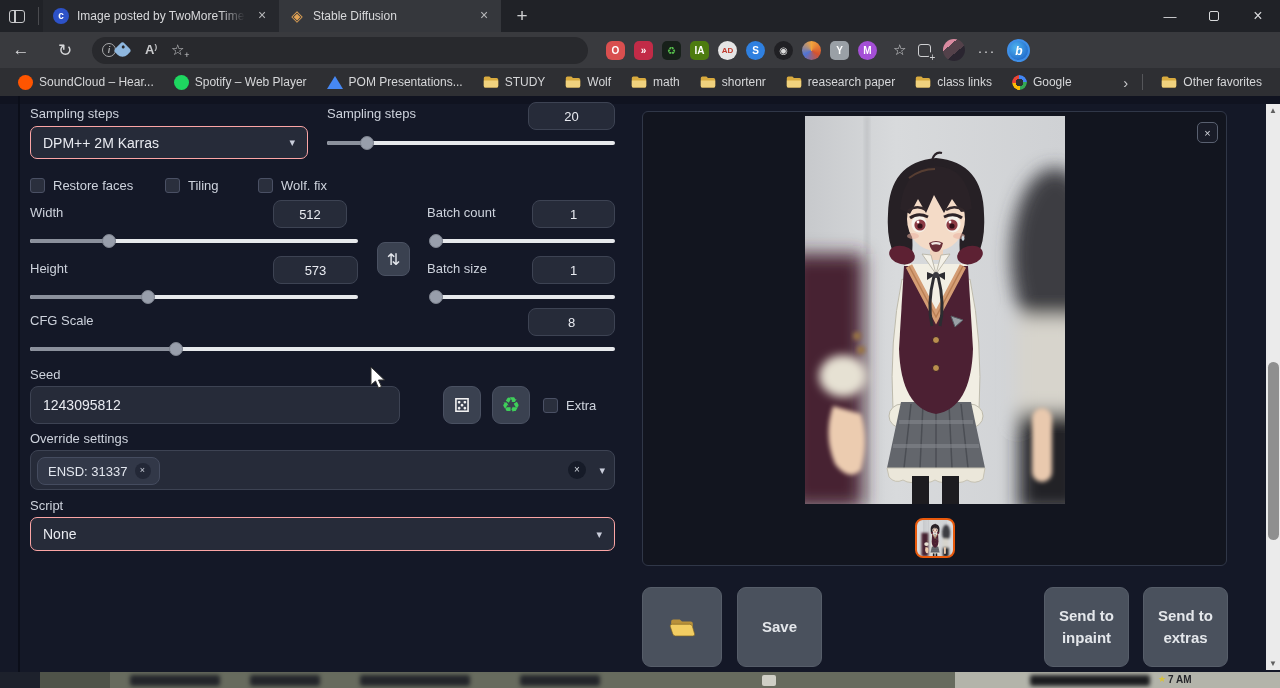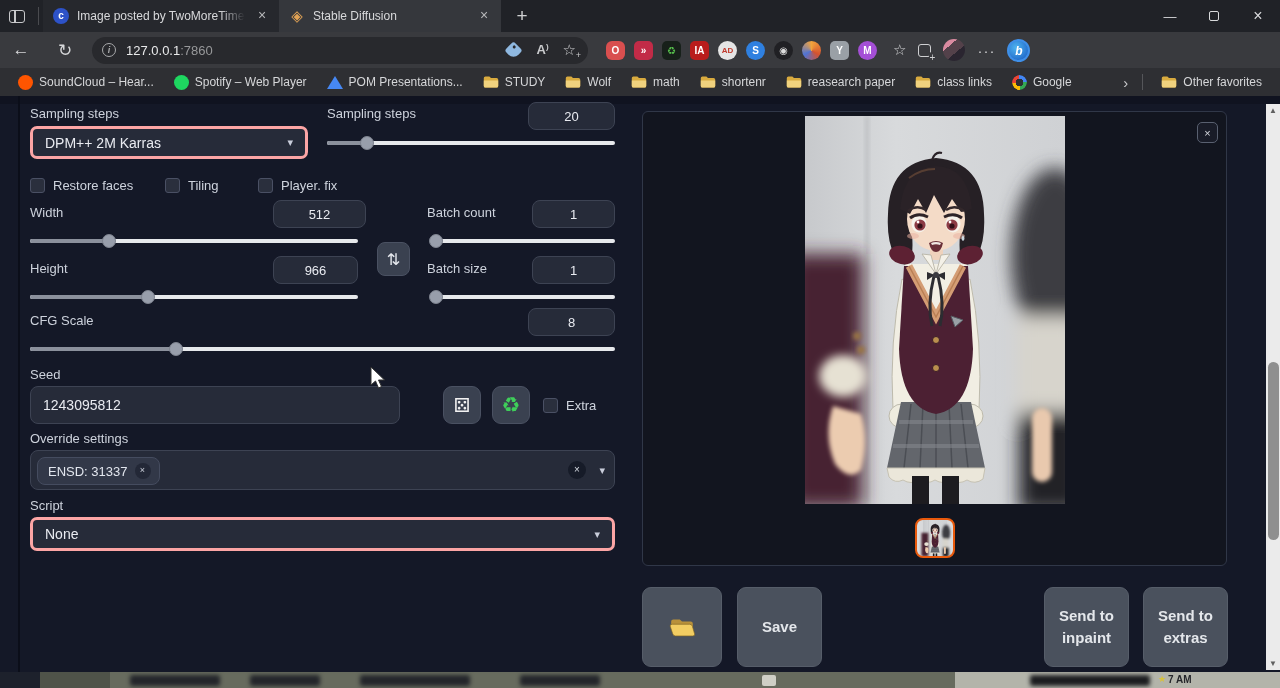--- a/index.html
+++ b/index.html
@@ -58,21 +58,21 @@
   .bm-chev { color:#c9cacc; font-size:15px; padding:0 4px; }
   .bm-divider { width:1px; height:16px; background:#55565a; margin:0 6px; }
 
   
   .page { position:absolute; left:0; top:96px; width:1280px; height:576px; background:#141827; overflow:hidden; }
   .page-topstrip { position:absolute; left:0; top:0; width:1280px; height:8px; background:#101320; }
   .page-leftline { position:absolute; left:18px; top:0; width:2px; height:576px; background:#0b0e19; }
 
   .lbl { position:absolute; color:#cdd2dc; font-size:13px; }
   .numbox { position:absolute; height:28px; background:#262b39; border:1px solid #3d4353; border-radius:8px; color:#e9ebf1; font-size:13px; display:flex; align-items:center; justify-content:center; }
-  .dropdown { position:absolute; background:#262b39; border:3px solid #fca5a5; border-radius:7px; color:#e9ebf1; font-size:14px; display:flex; align-items:center; padding:0 12px; }
+  .dropdown { position:absolute; background:#262b39; border:1px solid #fca5a5; border-radius:7px; color:#e9ebf1; font-size:14px; display:flex; align-items:center; padding:0 12px; }
   .dd-caret { margin-left:auto; color:#c9cedb; font-size:11px; }
   .slider { position:absolute; height:14px; }
   .slider .track { position:absolute; left:0; right:0; top:5px; height:4px; border-radius:3px; background:#e7e9ec; }
   .slider .fill { position:absolute; left:0; top:0; bottom:0; border-radius:3px; background:#8b909c; }
   .slider .knob { position:absolute; top:0; width:14px; height:14px; border-radius:50%; background:#989eab; border:1px solid #7d828e; margin-left:-7px; }
   .cb { position:absolute; display:flex; align-items:center; gap:8px; color:#ced3dd; font-size:13px; }
   .cb .box { width:15px; height:15px; background:#2a2f3d; border:1px solid #4a5064; border-radius:3px; }
   .textinput { position:absolute; background:#262b39; border:1px solid #3d4353; border-radius:8px; color:#e9ebf1; font-size:14px; display:flex; align-items:center; padding:0 12px; }
   .iconbtn { position:absolute; width:38px; height:38px; background:#3a4150; border:1px solid #4a5162; border-radius:9px; display:flex; align-items:center; justify-content:center; font-size:19px; }
   .swapbtn { position:absolute; left:377px; top:146px; width:33px; height:34px; background:#3a4150; border:1px solid #4a5162; border-radius:8px; color:#e6e9ee; font-size:16px; display:flex; align-items:center; justify-content:center; }
@@ -241,30 +241,29 @@
         </div>
       <div class="winbtn" style="font-size:16px">×</div>
     </div>
   </div>
 
   <div class="toolbar">
     <div class="navbtn">←</div>
     <div class="navbtn" style="margin-left:14px">↻</div>
     <div class="addressbar">
       <span class="info-ic">i</span>
-      <span class="url"><span>127.0.0.1</span><span class="port">:7860</span></span>
       <span class="tag-ic"></span>
       <span class="aloud"><span>A</span><sup>)</sup></span>
       <span class="star-add"><span>☆</span><i>+</i></span>
     </div>
     <div class="extrow">
       <span class="extico" style="background:#d94f4f;color:#fff;border-radius:6px">O</span>
       <span class="extico" style="background:#c22b47;color:#fff">»</span>
       <span class="extico" style="background:#17201a;color:#57c14d">♻</span>
-      <span class="extico" style="background:#b91c1c;color:#fff">IA</span>
+      <span class="extico" style="background:#4d7c0f;color:#fff">IA</span>
       <span class="extico" style="background:#e5e5e5;color:#c0392b;border-radius:50%;font-size:8px">AD</span>
       <span class="extico" style="background:#2f80e0;color:#fff;border-radius:50%">S</span>
       <span class="extico" style="background:#202024;color:#ddd;border-radius:50%">◉</span>
       <span class="extico" style="background:conic-gradient(#f2a33c,#d4522f,#4f74d6,#f2a33c);border-radius:50%"></span>
       <span class="extico" style="background:#9aa0a6;color:#fff">Y</span>
       <span class="extico" style="background:#a44fd6;color:#fff;border-radius:50%">M</span>
     </div>
     <div class="toolbar-right">
       <span class="tool-ic">☆</span>
       <span class="coll-ic"></span>
@@ -360,45 +359,45 @@
     <div class="cb" style="left:30px;top:82px">
         <span class="box"></span>
         <span>Restore faces</span>
       </div>
     <div class="cb" style="left:165px;top:82px">
         <span class="box"></span>
         <span>Tiling</span>
       </div>
     <div class="cb" style="left:258px;top:82px">
         <span class="box"></span>
-        <span>Player. fix</span>
+        <span>Wolf. fix</span>
       </div>
 
     <span class="lbl" style="left:30px;top:109px">Width</span>
-    <div class="numbox" style="left:273px;top:104px;width:93px">512</div>
+    <div class="numbox" style="left:273px;top:104px;width:74px">512</div>
     <div class="slider" style="left:30px;top:138px;width:328px">
       <div class="track">
           <div class="fill" style="width:24%"></div>
         </div>
         <div class="knob" style="left:24%"></div>
     </div>
 
     <span class="lbl" style="left:427px;top:109px">Batch count</span>
     <div class="numbox" style="left:532px;top:104px;width:83px">1</div>
     <div class="slider" style="left:430px;top:138px;width:185px">
       <div class="track">
           <div class="fill" style="width:3%"></div>
         </div>
         <div class="knob" style="left:3%"></div>
     </div>
 
     <div class="swapbtn">⇅</div>
 
     <span class="lbl" style="left:30px;top:165px">Height</span>
-    <div class="numbox" style="left:273px;top:160px;width:85px">966</div>
+    <div class="numbox" style="left:273px;top:160px;width:85px">573</div>
     <div class="slider" style="left:30px;top:194px;width:328px">
       <div class="track">
           <div class="fill" style="width:36%"></div>
         </div>
         <div class="knob" style="left:36%"></div>
     </div>
 
     <span class="lbl" style="left:427px;top:165px">Batch size</span>
     <div class="numbox" style="left:532px;top:160px;width:83px">1</div>
     <div class="slider" style="left:430px;top:194px;width:185px">

